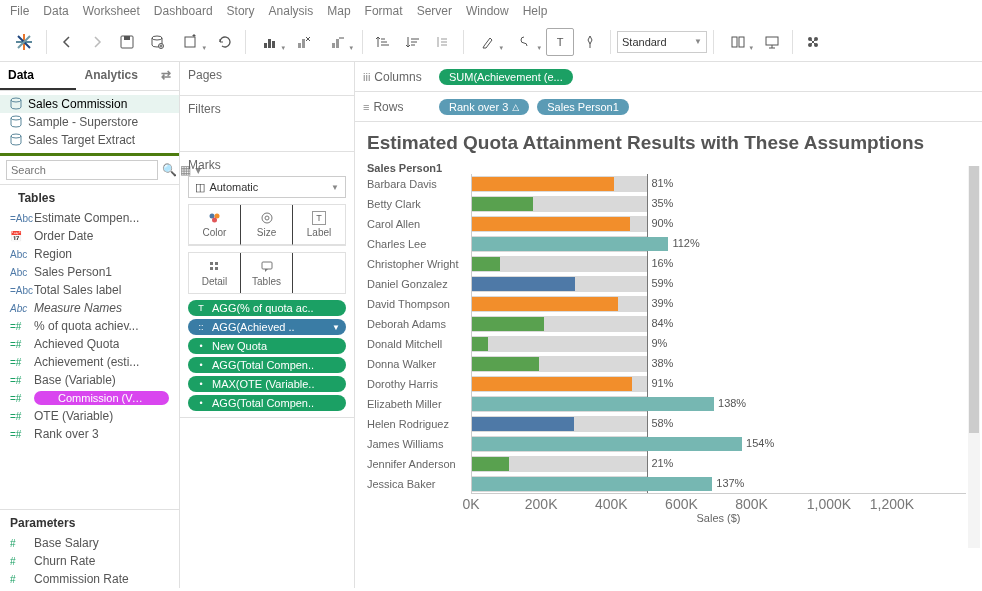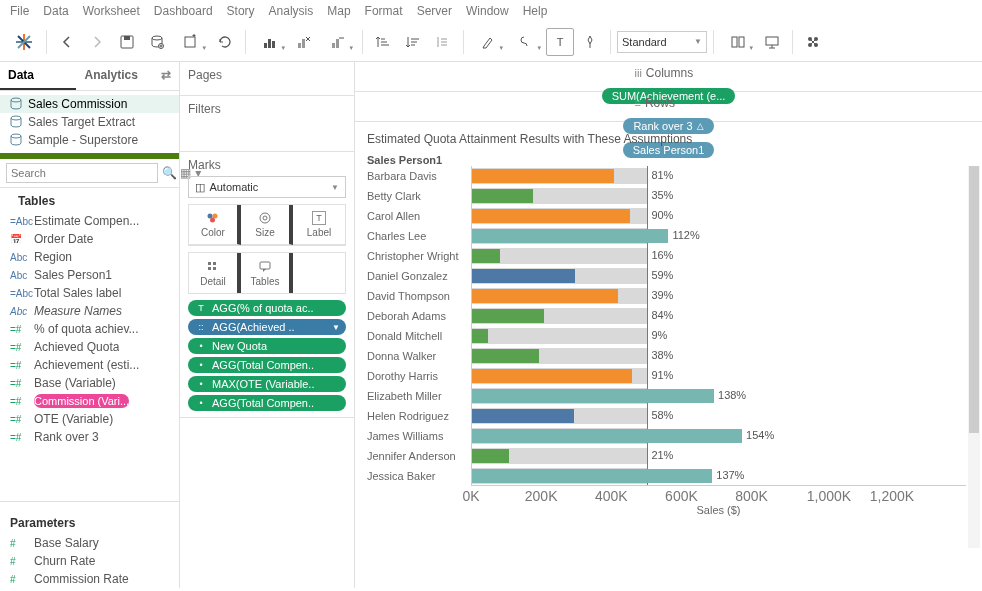--- a/index.html
+++ b/index.html
@@ -25,74 +25,74 @@
 .midcol { width: 175px; border-right: 1px solid #e0e0e0; display: flex; flex-direction: column; }
 .rightcol { flex: 1; display: flex; flex-direction: column; position: relative; }
 
 
 .dtabs { display: flex; border-bottom: 1px solid #e0e0e0; }
 .dtab { flex: 1; padding: 6px 8px; font-size: 12px; font-weight: 600; color: #666; text-align: left; }
 .dtab.active { color: #000; border-bottom: 2px solid #333; }
 .dtab.opts { flex: 0 0 20px; text-align: center; color: #888; }
 
 
-.datasources { padding: 4px 0; border-bottom: 6px solid #4d7c0f; }
+.datasources { padding: 4px 0; border-bottom: 3px solid #4d7c0f; }
 .ds-item { display: flex; align-items: center; gap: 6px; padding: 2px 10px; font-size: 12px; color: #555; }
 .ds-item.active { background: #e8f4f0; color: #000; }
 .ds-icon { width: 12px; height: 14px; display: inline-block; }
 
 
 .search-row { display: flex; align-items: center; padding: 4px 6px; gap: 4px; border-bottom: 1px solid #e0e0e0; }
 .search-row input { flex: 1; border: 1px solid #ccc; height: 20px; padding: 0 4px; font-size: 11px; }
 .search-row .sicon { color: #888; font-size: 12px; width: 14px; text-align: center; }
 
 
 .section-hdr { font-weight: 600; padding: 6px 18px 4px; font-size: 12px; }
 .fields { overflow-y: auto; flex: 1; }
 .field-row { display: flex; align-items: center; gap: 4px; padding: 2px 10px; font-size: 12px; color: #555; white-space: nowrap; overflow: hidden; }
 .field-row .ficon { width: 20px; font-size: 10px; text-align: left; flex-shrink: 0; }
 .ficon.dim { color: #4e79a7; }
 .ficon.meas { color: #1ba064; }
 .field-row.italic { font-style: italic; }
 .field-row.pill { }
-.field-row.pill .flabel { background: #ec4899; color: #fff; border-radius: 10px; padding: 1px 0; font-size: 11px; }
+.field-row.pill .flabel { background: #d946ef; color: #fff; border-radius: 10px; padding: 1px 24px; font-size: 11px; }
 .flabel { overflow: hidden; text-overflow: ellipsis; text-align: right; }
 
 
-.params-hdr { font-weight: 600; padding: 14px 10px 4px; font-size: 12px; border-top: 1px solid #e0e0e0; }
+.params-hdr { font-weight: 600; padding: 6px 10px 4px; font-size: 12px; border-top: 1px solid #e0e0e0; }
 
 
 .shelf { border-bottom: 1px solid #e0e0e0; padding: 6px 8px; min-height: 34px; }
 .shelf-label { color: #666; font-size: 12px; }
 .marks-card { border-bottom: 1px solid #e0e0e0; padding: 6px 8px; }
 .marks-dd { border: 1px solid #ccc; height: 22px; display: flex; align-items: center; padding: 0 6px; font-size: 11px; margin-top: 4px; justify-content: space-between; }
 .mark-btns { display: grid; grid-template-columns: repeat(3, 1fr); gap: 0; margin-top: 6px; border: 1px solid #e0e0e0; }
-.mark-btn { display: flex; flex-direction: column; align-items: center; justify-content: center; height: 40px; font-size: 10px; color: #666; border-right: 4px solid #404040; border-bottom: 1px solid #e0e0e0; gap: 2px; }
+.mark-btn { display: flex; flex-direction: column; align-items: center; justify-content: center; height: 40px; font-size: 10px; color: #666; border-right: 1px solid #404040; border-bottom: 1px solid #e0e0e0; gap: 2px; }
 .mark-btn:nth-child(3n) { border-right: none; }
 .mark-btn svg, .mark-btn .mi { width: 14px; height: 14px; }
 .mark-btns.row2 .mark-btn { border-bottom: none; }
 .mark-pills { margin-top: 6px; display: flex; flex-direction: column; gap: 3px; }
 .mpill { display: flex; align-items: center; gap: 4px; background: #1ba064; color: #fff; border-radius: 10px; padding: 2px 6px; font-size: 11px; overflow: hidden; }
 .mpill.sel { background: #3a7ca5; }
 .mpill .mp-icon { width: 14px; height: 12px; flex-shrink: 0; display: flex; align-items: center; justify-content: center; font-size: 9px; }
 .mpill .mp-label { overflow: hidden; text-overflow: ellipsis; white-space: nowrap; flex: 1; }
 .mpill .mp-caret { font-size: 8px; }
 
 
-.colrow-shelf { display: flex; align-items: center; border-bottom: 1px solid #e0e0e0; padding: 4px 8px; gap: 8px; height: 30px; flex-direction: column; }
+.colrow-shelf { display: flex; align-items: center; border-bottom: 1px solid #e0e0e0; padding: 4px 8px; gap: 8px; height: 30px; }
 .colrow-shelf .cr-label { width: 68px; color: #666; font-size: 12px; display: flex; align-items: center; gap: 4px; }
 .cr-icon { color: #888; font-size: 11px; }
 .pill { border-radius: 11px; padding: 2px 10px; font-size: 11px; color: #fff; display: flex; align-items: center; gap: 4px; }
 .pill.green { background: #1ba064; }
 .pill.blue { background: #5b9bb5; }
 .pill .tri { font-size: 9px; }
 
 
 .chart-wrap { flex: 1; padding: 10px 16px 8px 12px; position: relative; overflow: hidden; }
-.chart-title { font-size: 12px; color: #555; font-weight: 400; margin-bottom: 8px; }
+.chart-title { font-size: 19px; color: #555; font-weight: 700; margin-bottom: 8px; }
 .row-header { font-size: 11px; font-weight: 600; color: #555; margin-left: 0; }
 .chart-body { display: flex; height: 320px; position: relative; }
 .names-col { width: 104px; display: flex; flex-direction: column; }
 .name-cell { height: 20px; font-size: 11px; color: #666; display: flex; align-items: center; white-space: nowrap; }
 .bars-col { flex: 1; position: relative; border-left: 1px solid #ccc; border-bottom: 1px solid #ccc; }
 .bar-row { height: 20px; position: relative; display: flex; align-items: center; }
 .ref-band { position: absolute; left: 0; top: 2px; bottom: 2px; background: #d9d9d9; }
 .bar { position: absolute; top: 3px; bottom: 3px; left: 0; }
 .bar.orange { background: #f28e2b; }
 .bar.green { background: #59a14f; }
@@ -290,28 +290,28 @@
               <ellipse cx="6" cy="3" rx="5" ry="2" stroke="#5b879b" fill="none"></ellipse>
               <path d="M1 3 V10 A5 2 0 0 0 11 10 V3" stroke="#5b879b" fill="none"></path>
             </svg></span>
     <span>Sales Commission</span>
         </div>
         <div class="ds-item ">
     <span class="ds-icon"><svg viewBox="0 0 12 14">
               <ellipse cx="6" cy="3" rx="5" ry="2" stroke="#5b879b" fill="none"></ellipse>
               <path d="M1 3 V10 A5 2 0 0 0 11 10 V3" stroke="#5b879b" fill="none"></path>
             </svg></span>
-    <span>Sales Target Extract</span>
+    <span>Sample - Superstore</span>
         </div>
         <div class="ds-item ">
     <span class="ds-icon"><svg viewBox="0 0 12 14">
               <ellipse cx="6" cy="3" rx="5" ry="2" stroke="#5b879b" fill="none"></ellipse>
               <path d="M1 3 V10 A5 2 0 0 0 11 10 V3" stroke="#5b879b" fill="none"></path>
             </svg></span>
-    <span>Sample - Superstore</span>
+    <span>Sales Target Extract</span>
         </div>
       </div>
     <div class="search-row">
       <input placeholder="Search" style="">
       <span class="sicon">🔍</span>
       <span class="sicon">▦</span>
       <span class="sicon">▾</span>
     </div>
     <div class="section-hdr">Tables</div>
     <div class="fields" id="fields">

